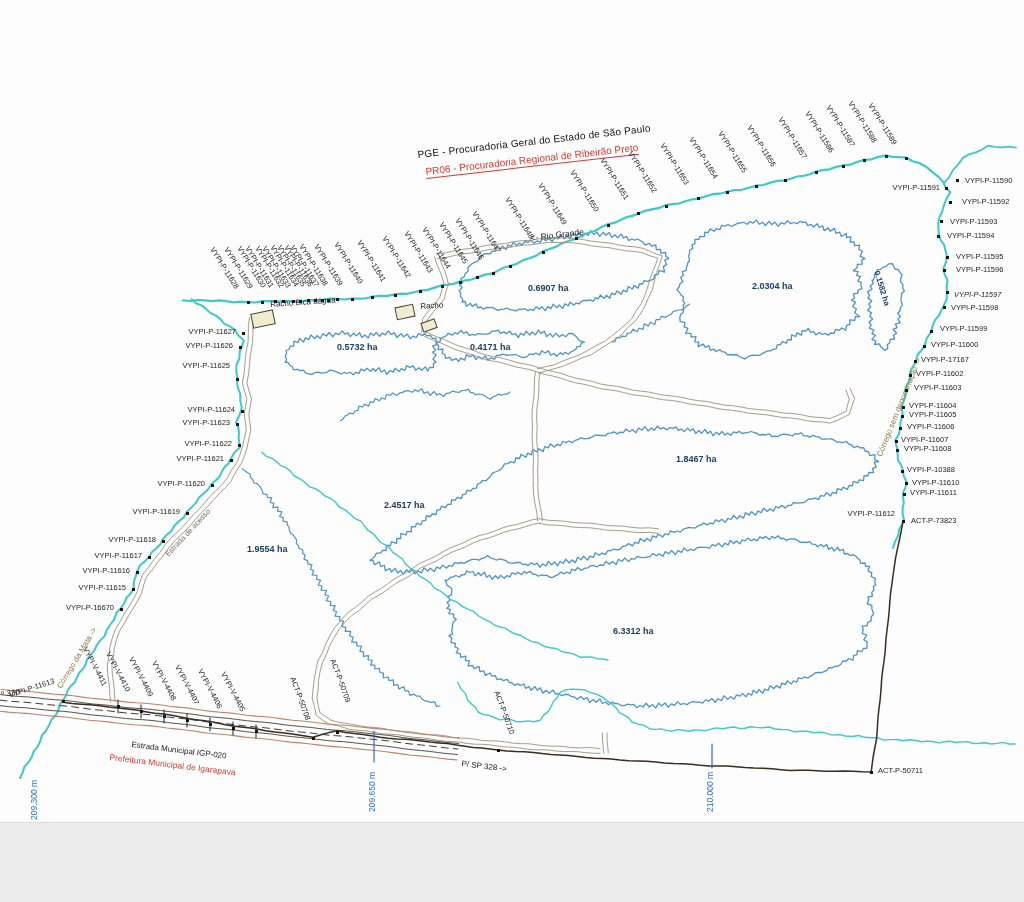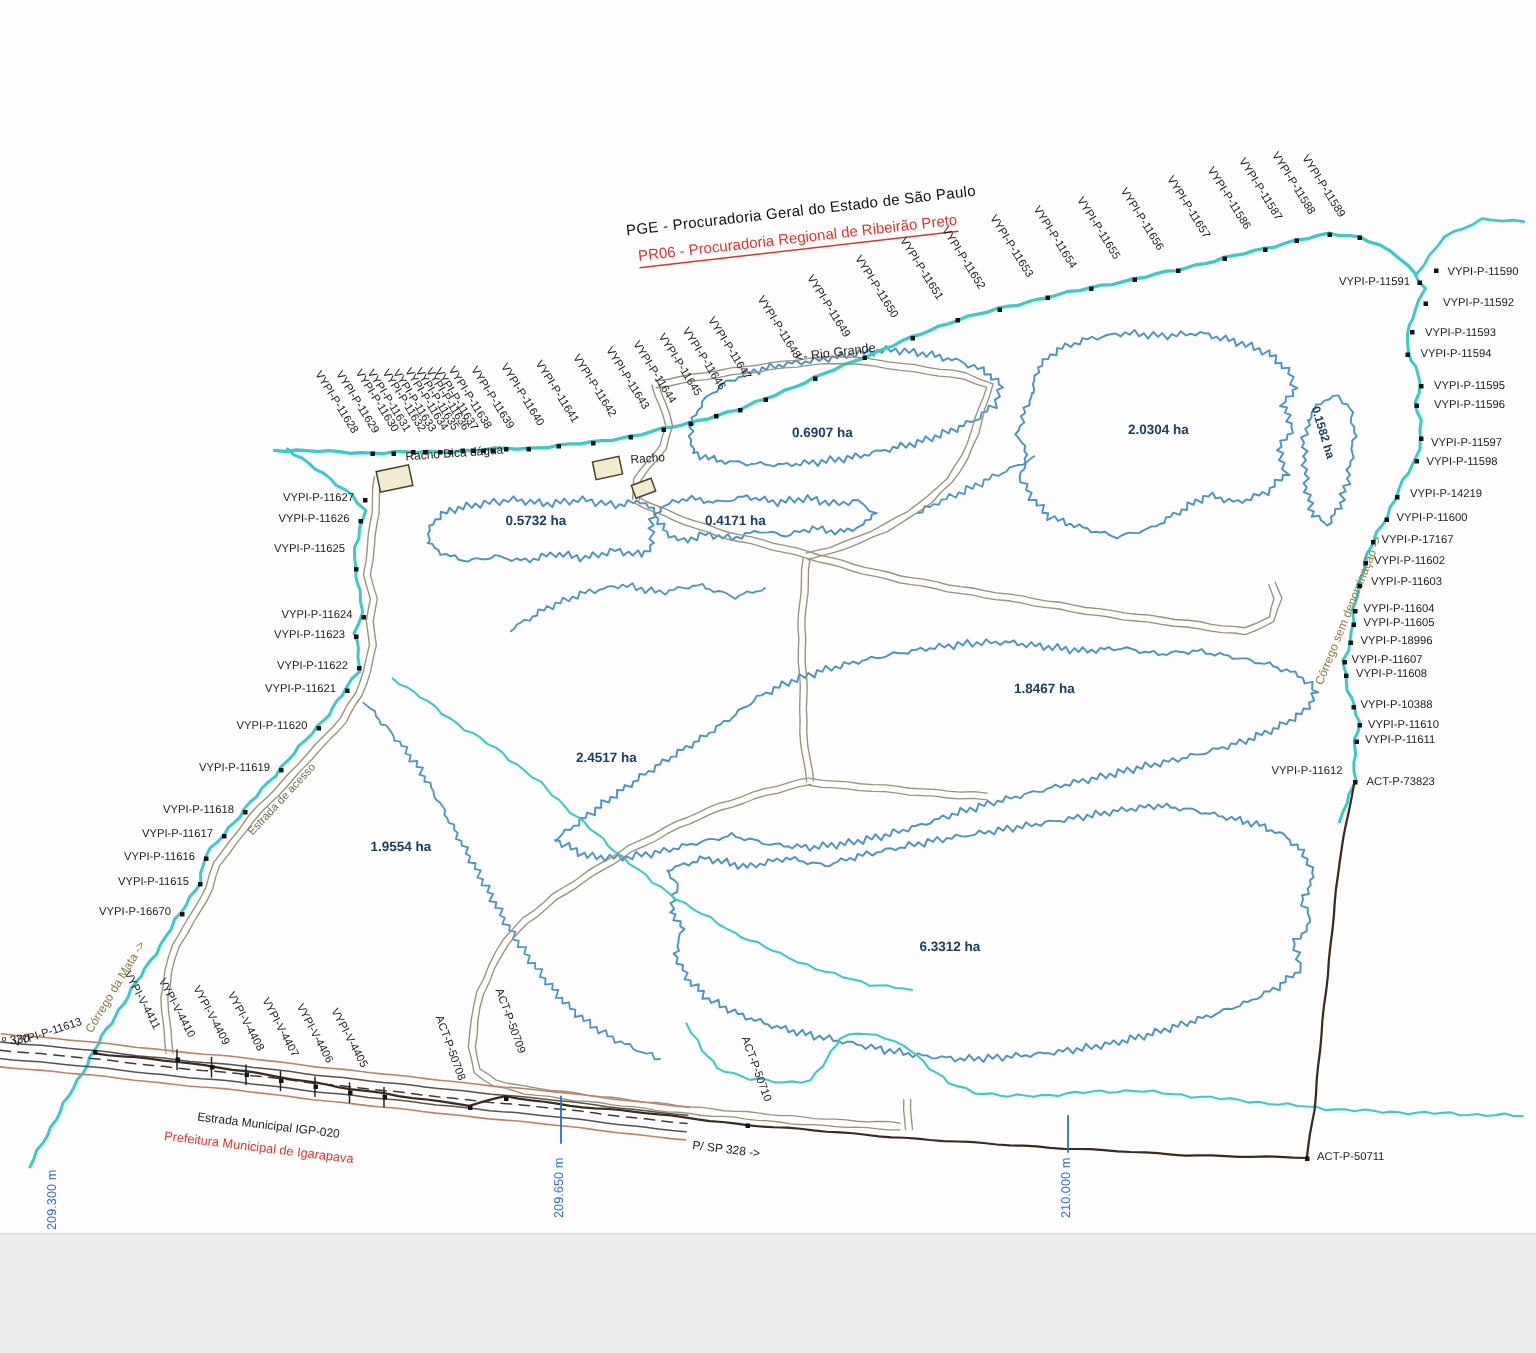--- a/index.html
+++ b/index.html
@@ -131,30 +131,30 @@
       <span class="lbl rt" style="left: 831px; top: 104px; transform: rotate(58deg);">VYPI-P-11587</span>
       <span class="lbl rt" style="left: 853px; top: 100px; transform: rotate(58deg);">VYPI-P-11588</span>
       <span class="lbl rt" style="left: 873px; top: 102px; transform: rotate(58deg);">VYPI-P-11589</span>
       <span class="lbl pt" style="left: 965px; top: 177px;">VYPI-P-11590</span>
       <span class="lbl ra" style="left: 940px; top: 184px; transform: translateX(-100%);">VYPI-P-11591</span>
       <span class="lbl pt" style="left: 962px; top: 198px;">VYPI-P-11592</span>
       <span class="lbl pt" style="left: 950px; top: 218px;">VYPI-P-11593</span>
       <span class="lbl pt" style="left: 947px; top: 232px;">VYPI-P-11594</span>
       <span class="lbl pt" style="left: 956px; top: 253px;">VYPI-P-11595</span>
       <span class="lbl pt" style="left: 956px; top: 266px;">VYPI-P-11596</span>
-      <span class="lbl pt" style="left: 954px; top: 291px;">VYPI-P-11597</span>
+      <span class="lbl pt" style="left: 954px; top: 291px; font-style: italic;">VYPI-P-11597</span>
       <span class="lbl pt" style="left: 951px; top: 304px;">VYPI-P-11598</span>
-      <span class="lbl pt" style="left: 940px; top: 325px;">VYPI-P-14219</span>
+      <span class="lbl pt" style="left: 940px; top: 325px;">VYPI-P-11599</span>
       <span class="lbl pt" style="left: 931px; top: 341px;">VYPI-P-11600</span>
       <span class="lbl pt" style="left: 921px; top: 356px;">VYPI-P-17167</span>
       <span class="lbl pt" style="left: 916px; top: 370px;">VYPI-P-11602</span>
       <span class="lbl pt" style="left: 914px; top: 384px;">VYPI-P-11603</span>
       <span class="lbl pt" style="left: 909px; top: 402px;">VYPI-P-11604</span>
       <span class="lbl pt" style="left: 909px; top: 411px;">VYPI-P-11605</span>
-      <span class="lbl pt" style="left: 907px; top: 423px;">VYPI-P-18996</span>
+      <span class="lbl pt" style="left: 907px; top: 423px;">VYPI-P-11606</span>
       <span class="lbl pt" style="left: 901px; top: 436px;">VYPI-P-11607</span>
       <span class="lbl pt" style="left: 904px; top: 445px;">VYPI-P-11608</span>
       <span class="lbl pt" style="left: 907px; top: 466px;">VYPI-P-10388</span>
       <span class="lbl pt" style="left: 912px; top: 479px;">VYPI-P-11610</span>
       <span class="lbl pt" style="left: 910px; top: 489px;">VYPI-P-11611</span>
       <span class="lbl ra" style="left: 895px; top: 510px; transform: translateX(-100%);">VYPI-P-11612</span>
       <span class="lbl pt" style="left: 911px; top: 517px;">ACT-P-73823</span>
       <span class="lbl ra" style="left: 236px; top: 328px; transform: translateX(-100%);">VYPI-P-11627</span>
       <span class="lbl ra" style="left: 233px; top: 342px; transform: translateX(-100%);">VYPI-P-11626</span>
       <span class="lbl ra" style="left: 230px; top: 362px; transform: translateX(-100%);">VYPI-P-11625</span>
@@ -181,21 +181,21 @@
       <span class="lbl rt" style="left: 336px; top: 658px; transform: rotate(70deg);">ACT-P-50709</span>
       <span class="lbl rt" style="left: 500px; top: 690px; transform: rotate(70deg);">ACT-P-50710</span>
       <span class="lbl pt" style="left: 878px; top: 767px;">ACT-P-50711</span>
       <span class="lbl area" style="left: 337px; top: 343px;">0.5732 ha</span>
       <span class="lbl area" style="left: 470px; top: 343px;">0.4171 ha</span>
       <span class="lbl area" style="left: 528px; top: 284px;">0.6907 ha</span>
       <span class="lbl area" style="left: 752px; top: 282px;">2.0304 ha</span>
       <span class="lbl areaR" style="left: 880px; top: 270px; transform: rotate(73deg);">0.1582 ha</span>
       <span class="lbl area" style="left: 676px; top: 455px;">1.8467 ha</span>
       <span class="lbl area" style="left: 384px; top: 501px;">2.4517 ha</span>
-      <span class="lbl area" style="left: 247px; top: 560px;">1.9554 ha</span>
+      <span class="lbl area" style="left: 247px; top: 545px;">1.9554 ha</span>
       <span class="lbl area" style="left: 613px; top: 627px;">6.3312 ha</span>
       <span class="lbl rio" style="left: 530px; top: 234px; transform: rotate(-7deg);">&lt;- Rio Grande</span>
       <span class="lbl blk" style="left: 270px; top: 301px; transform: rotate(-4deg);">Racho Bica dágua</span>
       <span class="lbl blk" style="left: 420px; top: 303px; transform: rotate(-4deg);">Racho</span>
       <span class="lbl stream" style="left: 56px; top: 686px; transform: rotate(-59deg);">Córrego da Mata -&gt;</span>
       <span class="lbl stream" style="left: 876px; top: 455px; transform: rotate(-68deg);">Córrego sem denominação -&gt;</span>
       <span class="lbl roadlbl" style="left: 164px; top: 553px; transform: rotate(-47deg);">Estrada de acesso</span>
       <span class="lbl blk" style="left: 132px; top: 741px; transform: rotate(7deg);">Estrada Municipal IGP-020</span>
       <span class="lbl red" style="left: 110px; top: 753px; transform: rotate(7deg);">Prefeitura Municipal de Igarapava</span>
       <span class="lbl blk" style="left: 462px; top: 760px; transform: rotate(7deg);">P/ SP 328 -&gt;</span>

